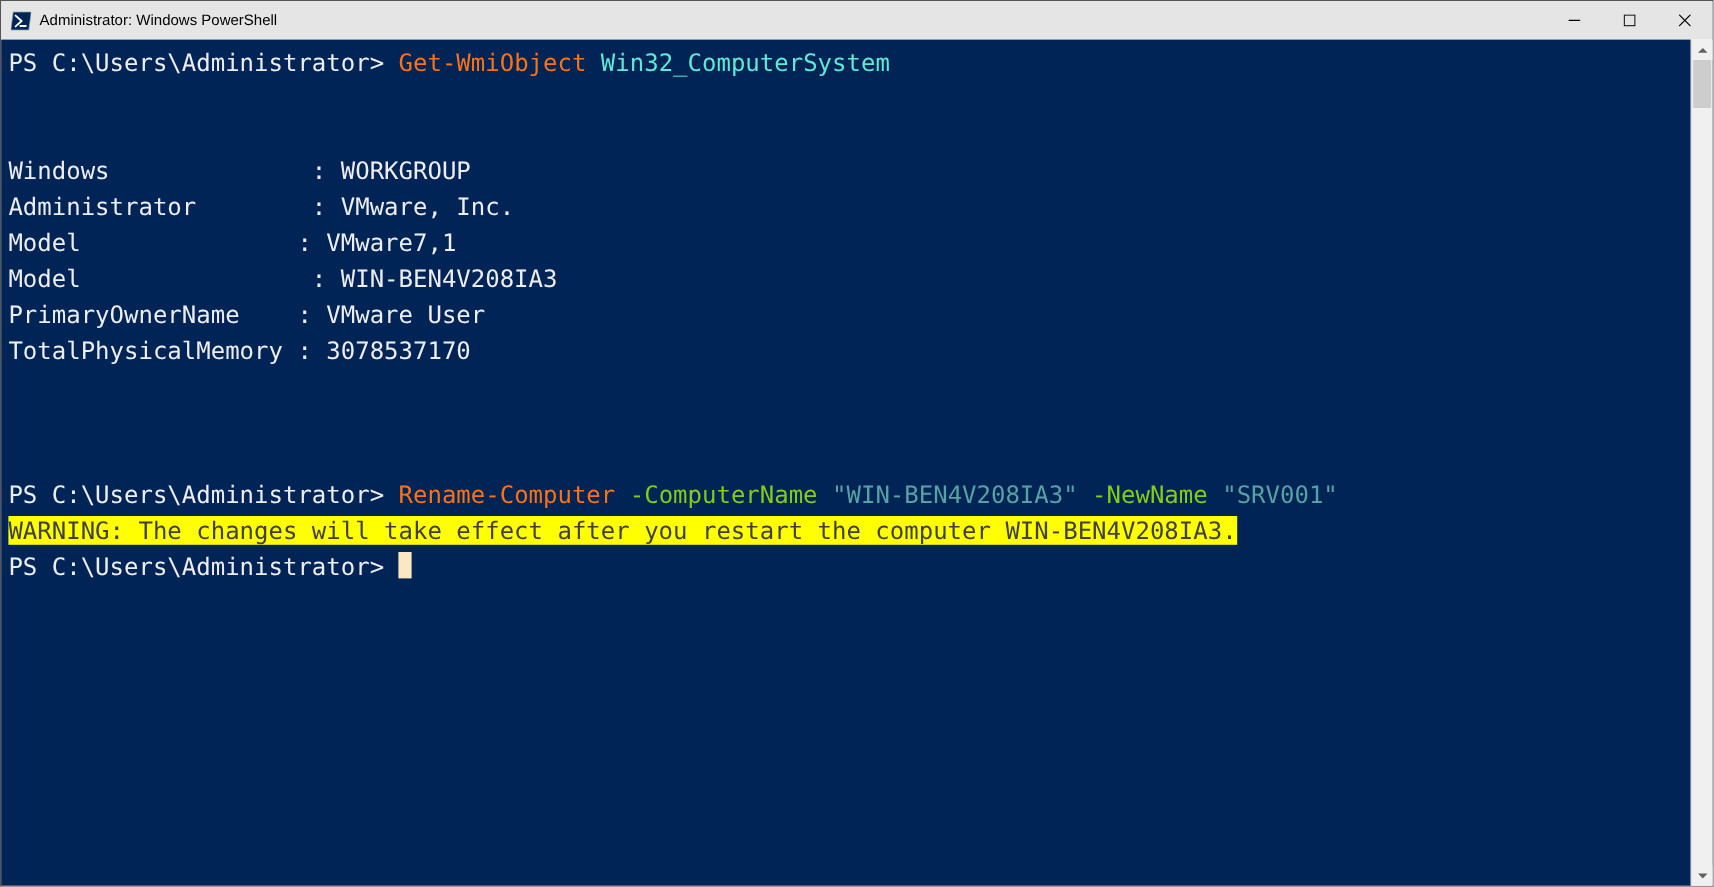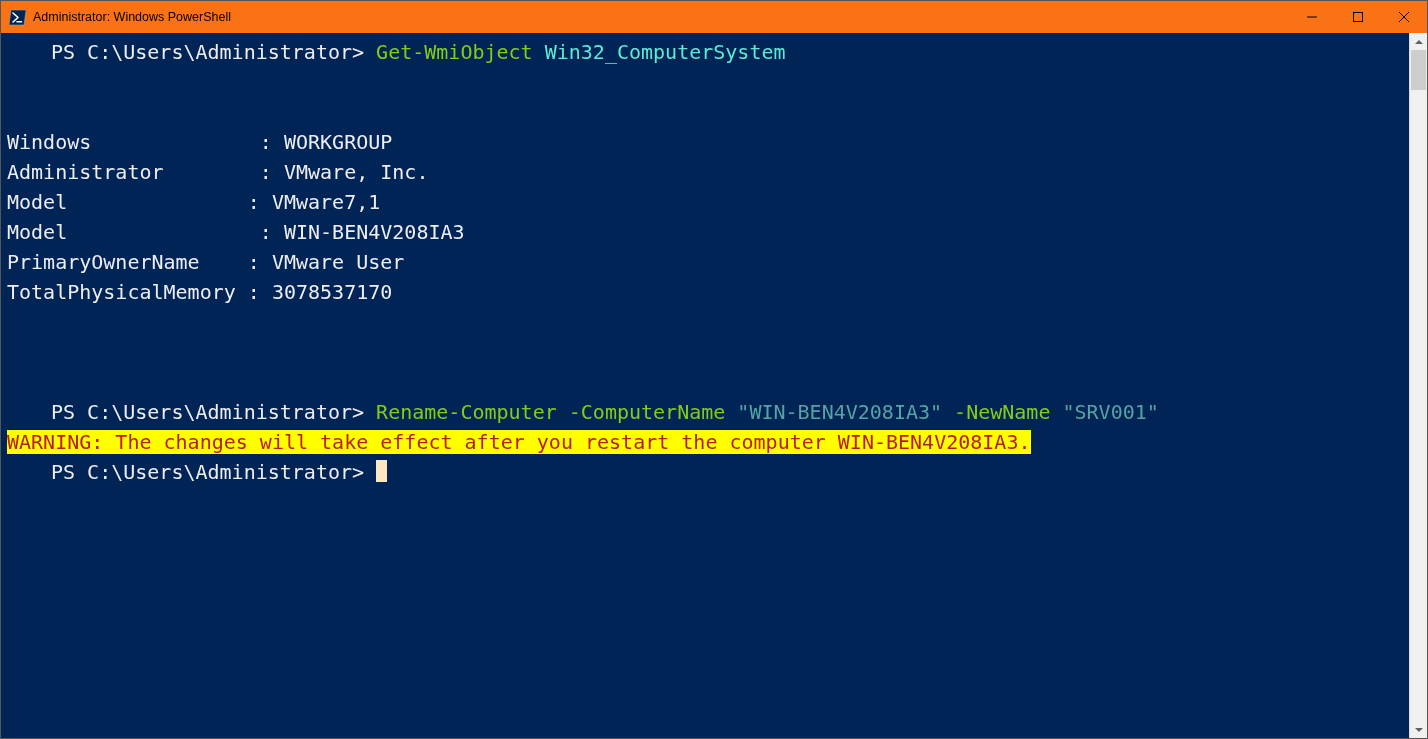--- a/index.html
+++ b/index.html
@@ -14,21 +14,21 @@
   .window {
     width: 1428px;
     height: 739px;
     display: flex;
     flex-direction: column;
     box-sizing: border-box;
     border: 1px solid #555;
   }
   .titlebar {
     height: 32px;
-    background: #f97316;
+    background: #e5e5e5;
     display: flex;
     align-items: center;
     user-select: none;
   }
   .titlebar .icon-wrap {
     width: 18px;
     height: 18px;
     margin-left: 7px;
     margin-right: 7px;
     display: flex;
@@ -62,27 +62,27 @@
     background: #012456;
     color: #eeedf0;
     font-family: Consolas, "Lucida Console", monospace;
     font-size: 20px;
     line-height: 30px;
     padding: 4px 0 0 6px;
     white-space: pre;
     overflow: hidden;
     box-sizing: border-box;
   }
-  .terminal .prompt { color: #eeedf0; margin-left: 44px; }
-  .terminal .cmd-yellow { color: #84cc16; }
+  .terminal .prompt { color: #eeedf0; }
+  .terminal .cmd-yellow { color: #f97316; }
   .terminal .arg-white { color: #5eead4; }
   .terminal .param-gray { color: #84cc16; }
   .terminal .str-teal { color: #57a3a3; }
   .terminal .warn-line {
-    color: #b91c1c;
+    color: #404040;
     background: #ffff00;
   }
   .cursor {
     display: inline-block;
     width: 11px;
     height: 22px;
     background: #fbe8c2;
     vertical-align: -3px;
   }
   .scrollbar {

